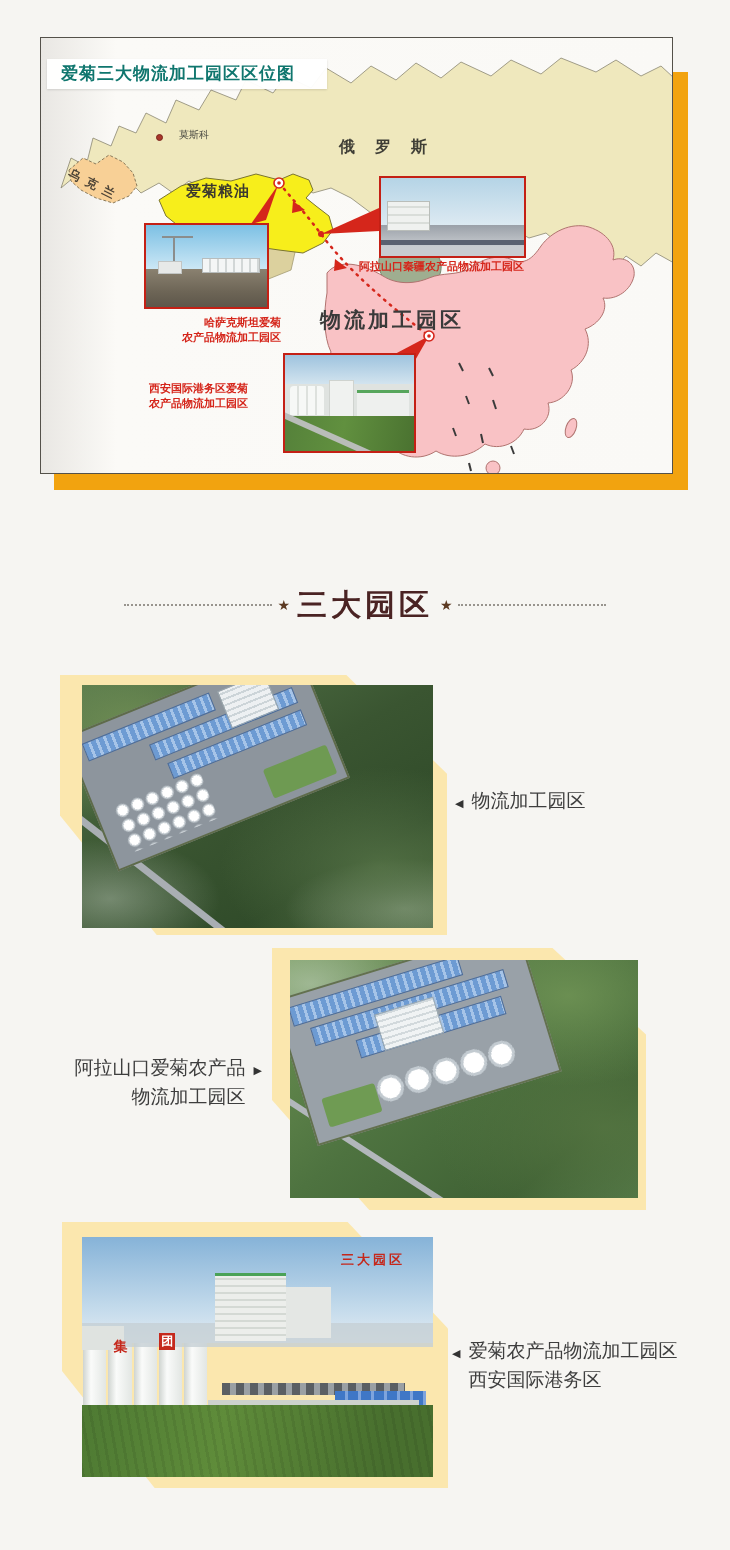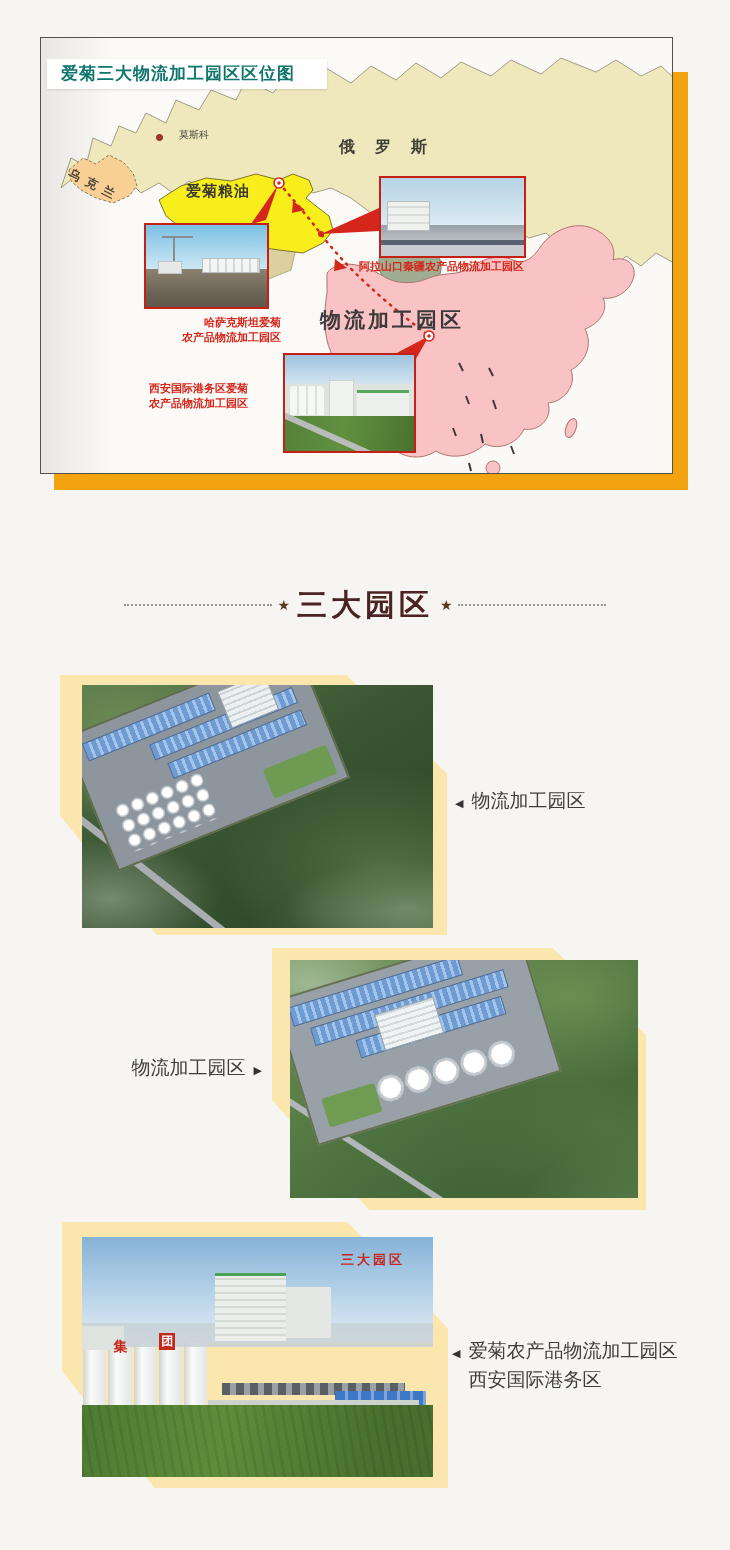--- a/index.html
+++ b/index.html
@@ -301,20 +301,21 @@
         <i class="roof r2a"></i>
         <i class="roof r2b"></i>
         <i class="roof r2c"></i>
         <i class="wb2"></i>
         <i class="sr2"></i>
         <i class="gp2"></i>
       </div>
     </div>
     <div class="pcap cap2">
       <div class="cap-text">
+        <div>阿拉山口爱菊农产品</div>
         <div>物流加工园区</div>
       </div>
       <span class="arrow">▶</span>
     </div>
   </section>
 
   <section>
     <div class="backing b3"></div>
     <div class="bphoto p3">
       <i class="sky3"></i>

